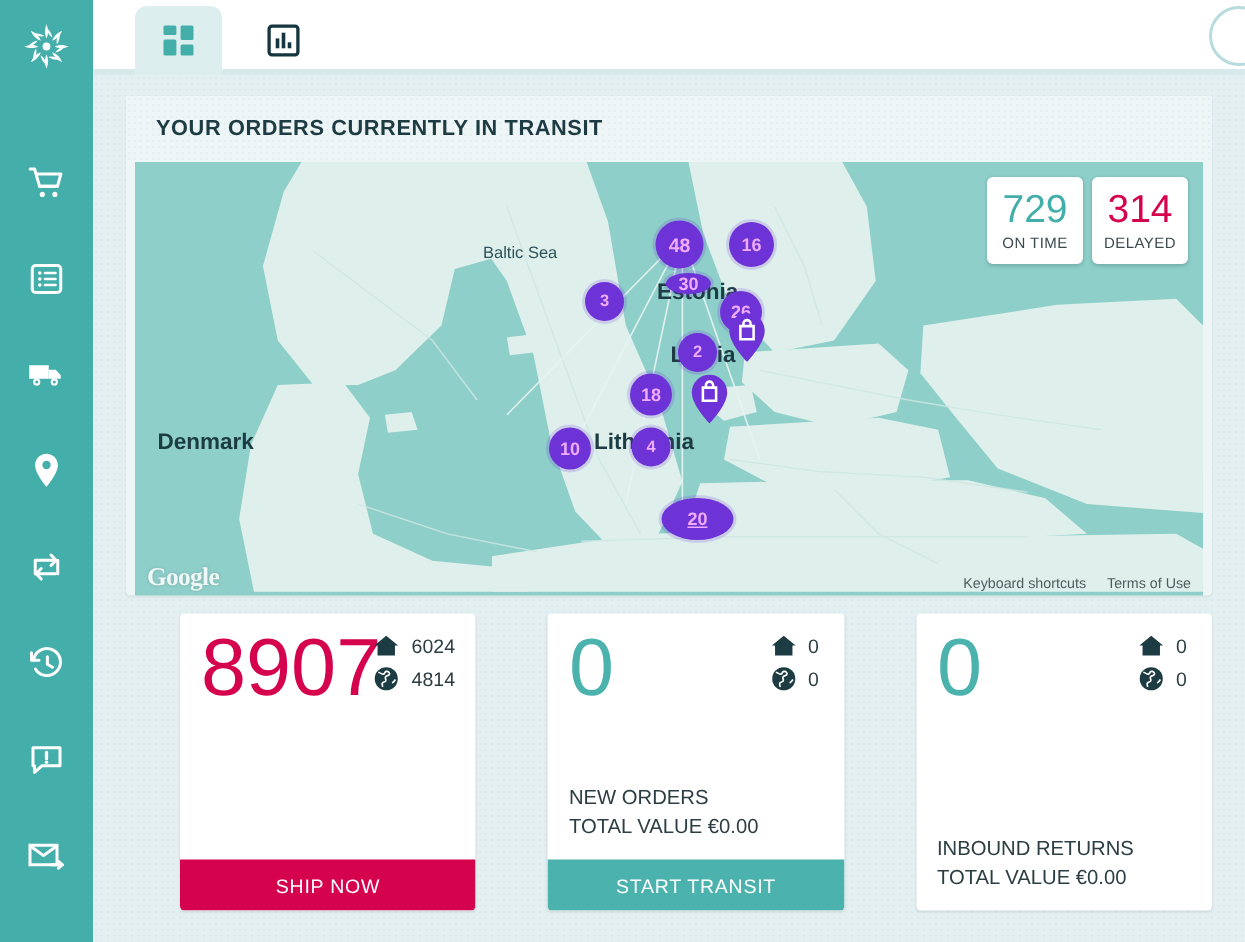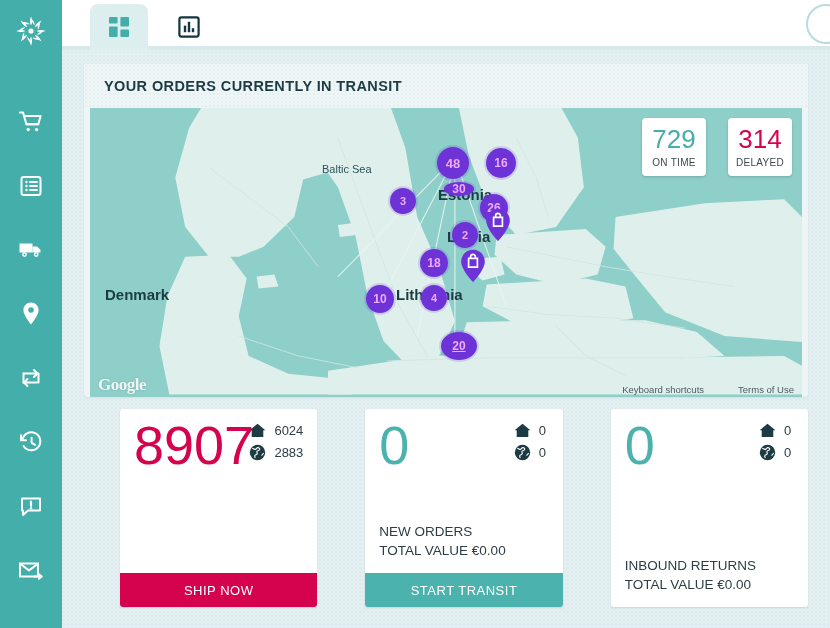--- a/index.html
+++ b/index.html
@@ -83,21 +83,21 @@
   }
   .map-canvas { position: absolute; inset: 0; }
 
   
   .attrib {
     position: absolute; left: 0; right: 0; bottom: 0; height: 16px;
     display: flex; align-items: center; justify-content: flex-end;
     gap: 14px; padding-right: 8px;
     font-size: 9.5px; color: #4e5b5d;
   }
-  .attrib span { white-space: nowrap; margin-left: 20px; }
+  .attrib span { white-space: nowrap; }
   .gmlogo {
     position: absolute; left: 8px; bottom: 2px;
     font-family: "Liberation Serif", serif;
     font-size: 17px; font-weight: bold; color: #ffffff;
     opacity: .85; letter-spacing: -.5px;
     text-shadow: 0 0 2px rgba(120,150,150,.8);
   }
 
   .map-label {
     position: absolute; color: #1d3b42; font-weight: bold;
@@ -111,21 +111,21 @@
     display: flex; align-items: center; justify-content: center;
     font-size: 12px; font-weight: bold; cursor: pointer;
     box-shadow: 0 0 0 2px rgba(109,51,214,.18);
   }
   .pinmark {
     position: absolute; width: 26px; height: 34px; cursor: pointer;
   }
 
   
   .badges {
-    position: absolute; top: 10px; right: 10px; display: flex; gap: 22px; border-radius: 24px;
+    position: absolute; top: 10px; right: 10px; display: flex; gap: 6px; border-radius: 24px;
   }
   .badge {
     background: #fff; border-radius: 4px; width: 64px; height: 58px;
     display: flex; flex-direction: column; align-items: center; justify-content: center;
     box-shadow: 0 1px 3px rgba(0,0,0,.18);
   }
   .badge .num { font-size: 26px; line-height: 1; }
   .badge .cap { font-size: 10px; color: #3b4a4d; margin-top: 5px; letter-spacing: .3px; }
   .badge.ontime .num { color: #44aeab; }
   .badge.delayed .num { color: #d5024e; }
@@ -360,21 +360,21 @@
 
           <div class="cluster" style="left:347px; top:39px; width:32px; height:32px; font-size:13px;">48</div>
           <div class="cluster" style="left:396px; top:40px; width:30px; height:30px;">16</div>
           <div class="cluster" style="left:300px; top:80px; width:26px; height:26px; font-size:11px;">3</div>
           <div class="cluster" style="left:354px; top:74px; width:30px; height:14px;">30</div>
           <div class="cluster" style="left:390px; top:86px; width:28px; height:28px;">26</div>
           <div class="cluster" style="left:362px; top:114px; width:26px; height:26px; font-size:11px;">2</div>
           <div class="cluster" style="left:330px; top:141px; width:28px; height:28px;">18</div>
           <div class="cluster" style="left:276px; top:177px; width:28px; height:28px;">10</div>
           <div class="cluster" style="left:331px; top:177px; width:26px; height:26px; font-size:11px;">4</div>
-          <div class="cluster" style="left:351px; top:224px; width:36px; height:28px;text-decoration:underline;">20</div>
+          <div class="cluster" style="left:351px; top:224px; width:48px; height:28px;text-decoration:underline;">20</div>
 
           <div class="pinmark" style="left:395px; top:100px;">
             <svg width="26" height="34" viewBox="0 0 26 34">
               <path d="M13 .8C6.4.8 1.2 6 1.2 12.6 1.2 21.2 13 33.2 13 33.2S24.8 21.2 24.8 12.6C24.8 6 19.6.8 13 .8z" fill="#6d33d6"></path>
               <path d="M8.6 9.4h8.8v8.8H8.6z" fill="none" stroke="#fff" stroke-width="1.7"></path>
               <path d="M10.6 9.4V7.8a2.4 2.4 0 0 1 4.8 0v1.6" fill="none" stroke="#fff" stroke-width="1.7"></path>
             </svg>
           </div>
           <div class="pinmark" style="left:370px; top:141px;">
             <svg width="26" height="34" viewBox="0 0 26 34">
@@ -414,21 +414,21 @@
                   <path d="M8.5.8L.6 7.3h2.1V14h11.6V7.3h2.1z" fill="#1d3b42"></path>
                 </svg>
                 <span class="val">6024</span>
               </div>
               <div class="mini-row">
                 <svg width="17" height="17" viewBox="0 0 17 17">
                   <circle cx="8.5" cy="8.5" r="7.7" fill="#1d3b42"></circle>
                   <path d="M3.2 4.2c1.6.4 2.4 1.4 3.4 1.2 1.2-.2.6-1.6 2-1.8 1.4-.2 2.4 1 2 2-.4 1-2 .6-2.6 1.6-.6 1 .6 1.6.2 2.6-.4 1-2 .8-2.4 1.8-.3.8.4 1.6.2 2.4" fill="none" stroke="#ffffff" stroke-width="1.1"></path>
                   <path d="M12.4 11.4c.8-.4 1.6-1.4 2.2-2.4" fill="none" stroke="#ffffff" stroke-width="1.1"></path>
                 </svg>
-                <span class="val">2883</span>
+                <span class="val">4814</span>
               </div>
             </div>
           </div>
           <div class="card-btn">SHIP NOW</div>
         </article>
 
         <article class="card teal">
           <div class="card-top">
             <div class="big-num">0</div>
             <div class="mini-stats">

